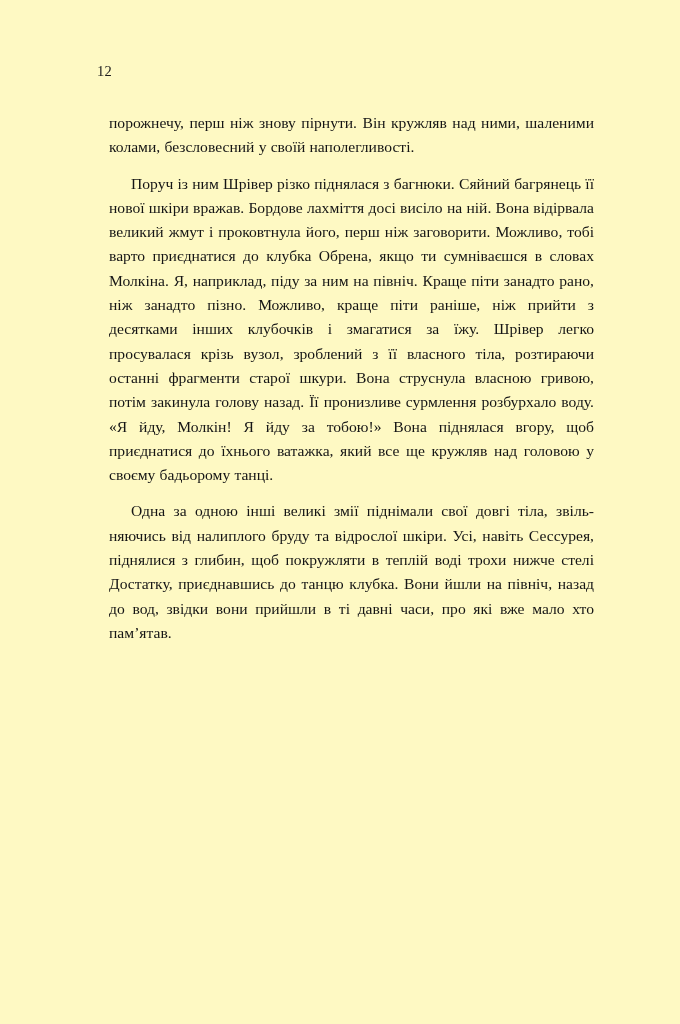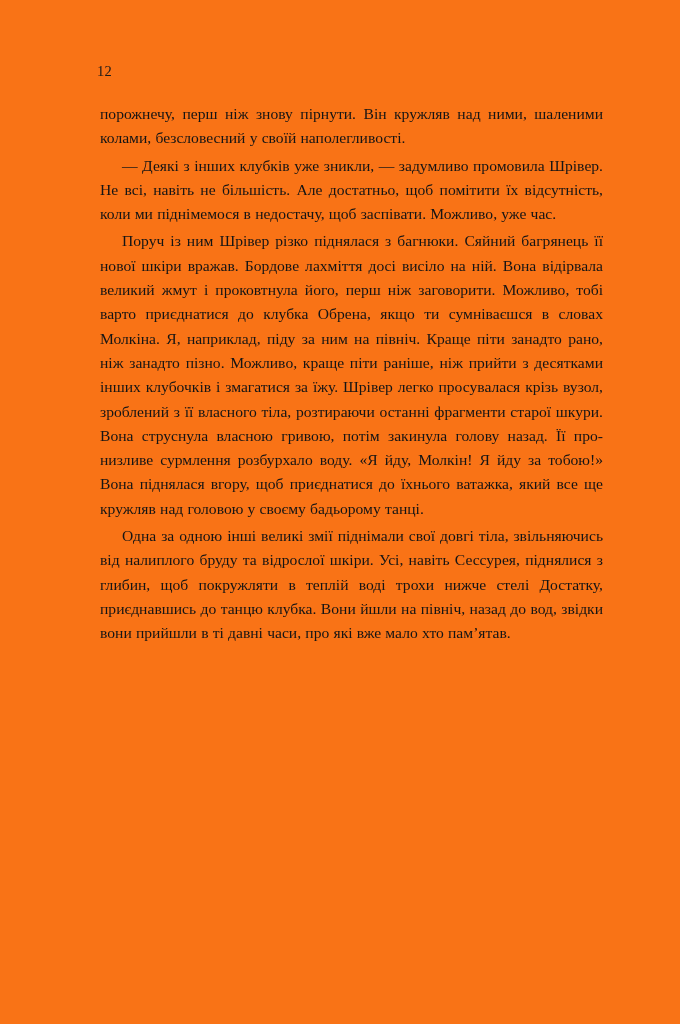--- a/index.html
+++ b/index.html
@@ -11,39 +11,39 @@
     width: 680px;
     height: 1024px;
     position: relative;
     font-family: "Liberation Serif", "DejaVu Serif", serif;
     color: #151515;
     overflow: hidden;
   }
   .page {
     position: absolute;
     inset: 0;
-    background: #f97316;
+    background: #fef9c3;
   }
   .folio {
     position: absolute;
     left: 97px;
     top: 62px;
     font-size: 14.5px;
     line-height: 18px;
     color: #1a1a1a;
     letter-spacing: .2px;
   }
   .textblock {
     position: absolute;
     left: 97px;
     top: 99px;
     width: 509px;
   }
   .para {
-    margin: 3px;
+    margin: 12px;
     font-size: 15.6px;
     line-height: 24.3px;
     text-align: justify;
     text-justify: inter-word;
     text-indent: 22px;
     hyphens: manual;
     -webkit-hyphens: manual;
     word-spacing: .02em;
   }
   .para.first {
@@ -55,18 +55,17 @@
 </style>
 </head>
 <body>
 
 <div class="page">
 
   <div class="folio">12</div>
 
   <div class="textblock">
     <p class="para first">порожнечу, перш ніж знову пірнути. Він кружляв над ними, шале­ними колами, безсловесний у своїй наполегливості.</p>
-    <p class="para">— Деякі з інших клубків уже зникли, — задумливо промовила Шрівер. Не всі, навіть не більшість. Але достатньо, щоб помітити їх відсутність, коли ми піднімемося в недостачу, щоб заспівати. Можливо, уже час.</p>
     <p class="para">Поруч із ним Шрівер різко піднялася з багнюки. Сяйний багря­нець її нової шкіри вражав. Бордове лахміття досі висіло на ній. Вона відірвала великий жмут і проковтнула його, перш ніж заго­ворити. Можливо, тобі варто приєднатися до клубка Обрена, як­що ти сумніваєшся в словах Молкіна. Я, наприклад, піду за ним на північ. Краще піти занадто рано, ніж занадто пізно. Можливо, кра­ще піти раніше, ніж прийти з десятками інших клубочків і змага­тися за їжу. Шрівер легко просувалася крізь вузол, зроблений з її власного тіла, розтираючи останні фрагменти старої шкури. Вона струснула власною гривою, потім закинула голову назад. Її про­низливе сурмлення розбурхало воду. «Я йду, Молкін! Я йду за то­бою!» Вона піднялася вгору, щоб приєднатися до їхнього ватажка, який все ще кружляв над головою у своєму бадьорому танці.</p>
     <p class="para">Одна за одною інші великі змії піднімали свої довгі тіла, звіль­няючись від налиплого бруду та відрослої шкіри. Усі, навіть Сес­сурея, піднялися з глибин, щоб покружляти в теплій воді трохи нижче стелі Достатку, приєднавшись до танцю клубка. Вони йшли на північ, назад до вод, звідки вони прийшли в ті давні часи, про які вже мало хто пам’ятав.</p>
   </div>
 
 </div>
 
 </body></html>

